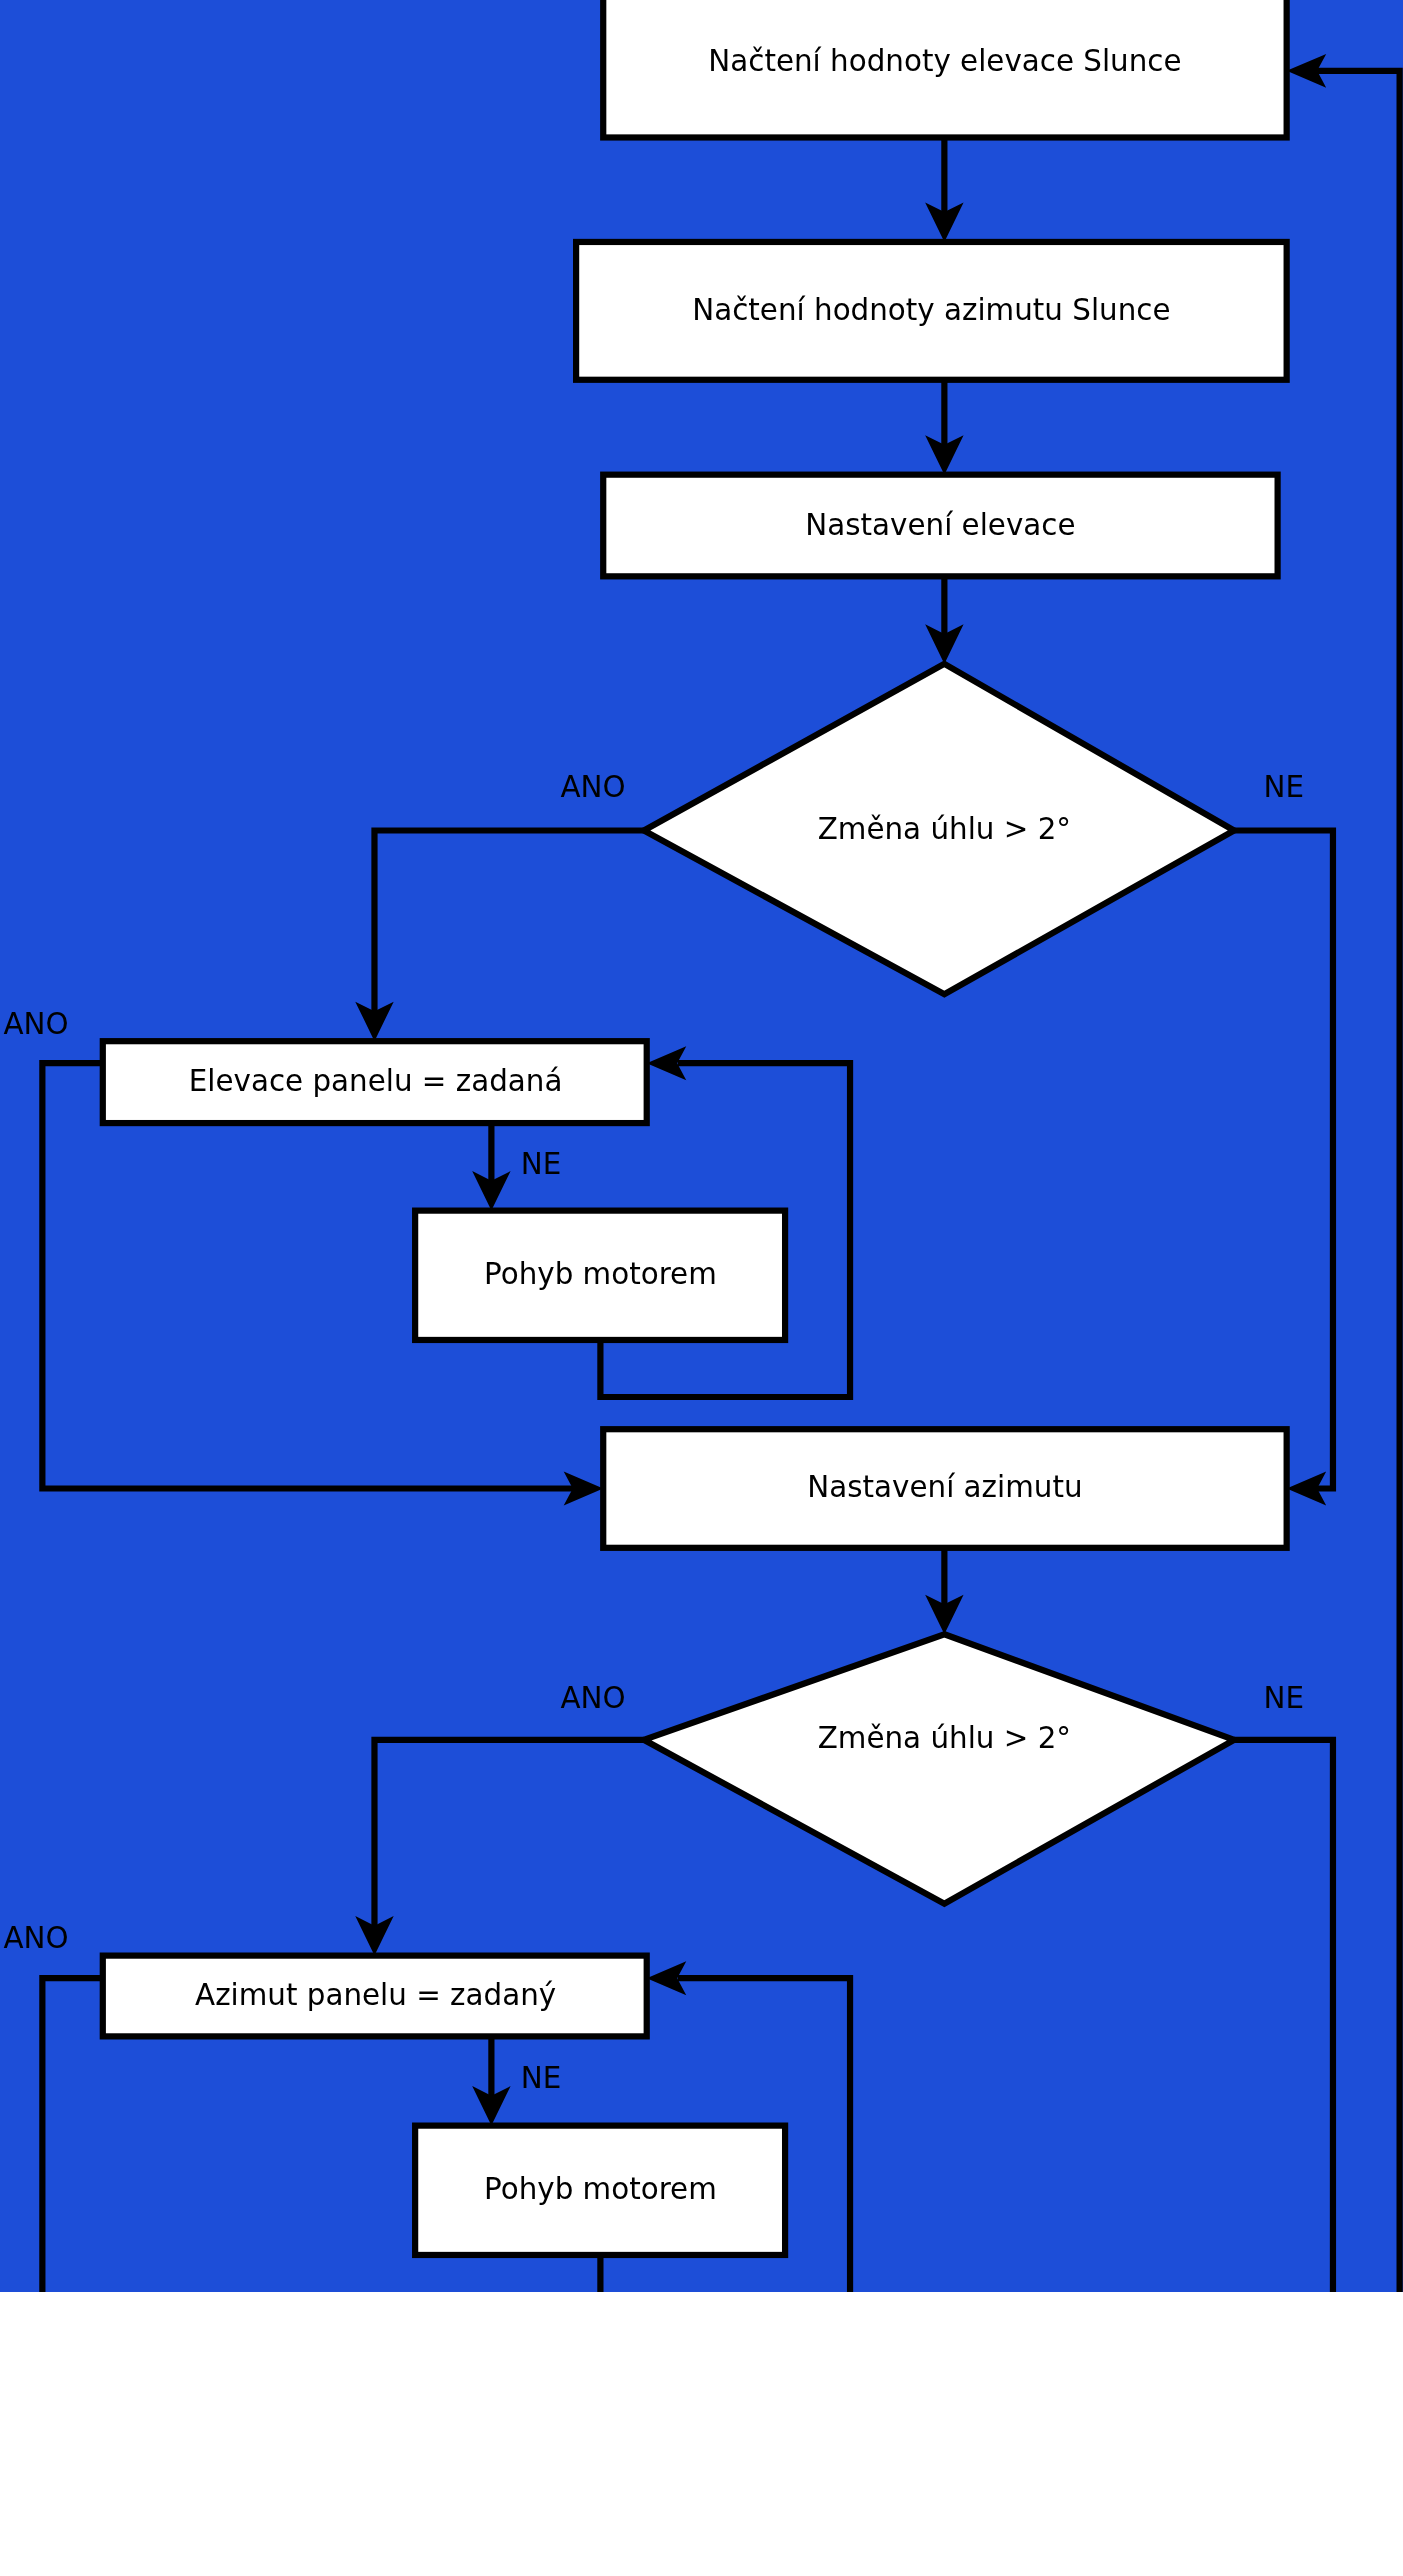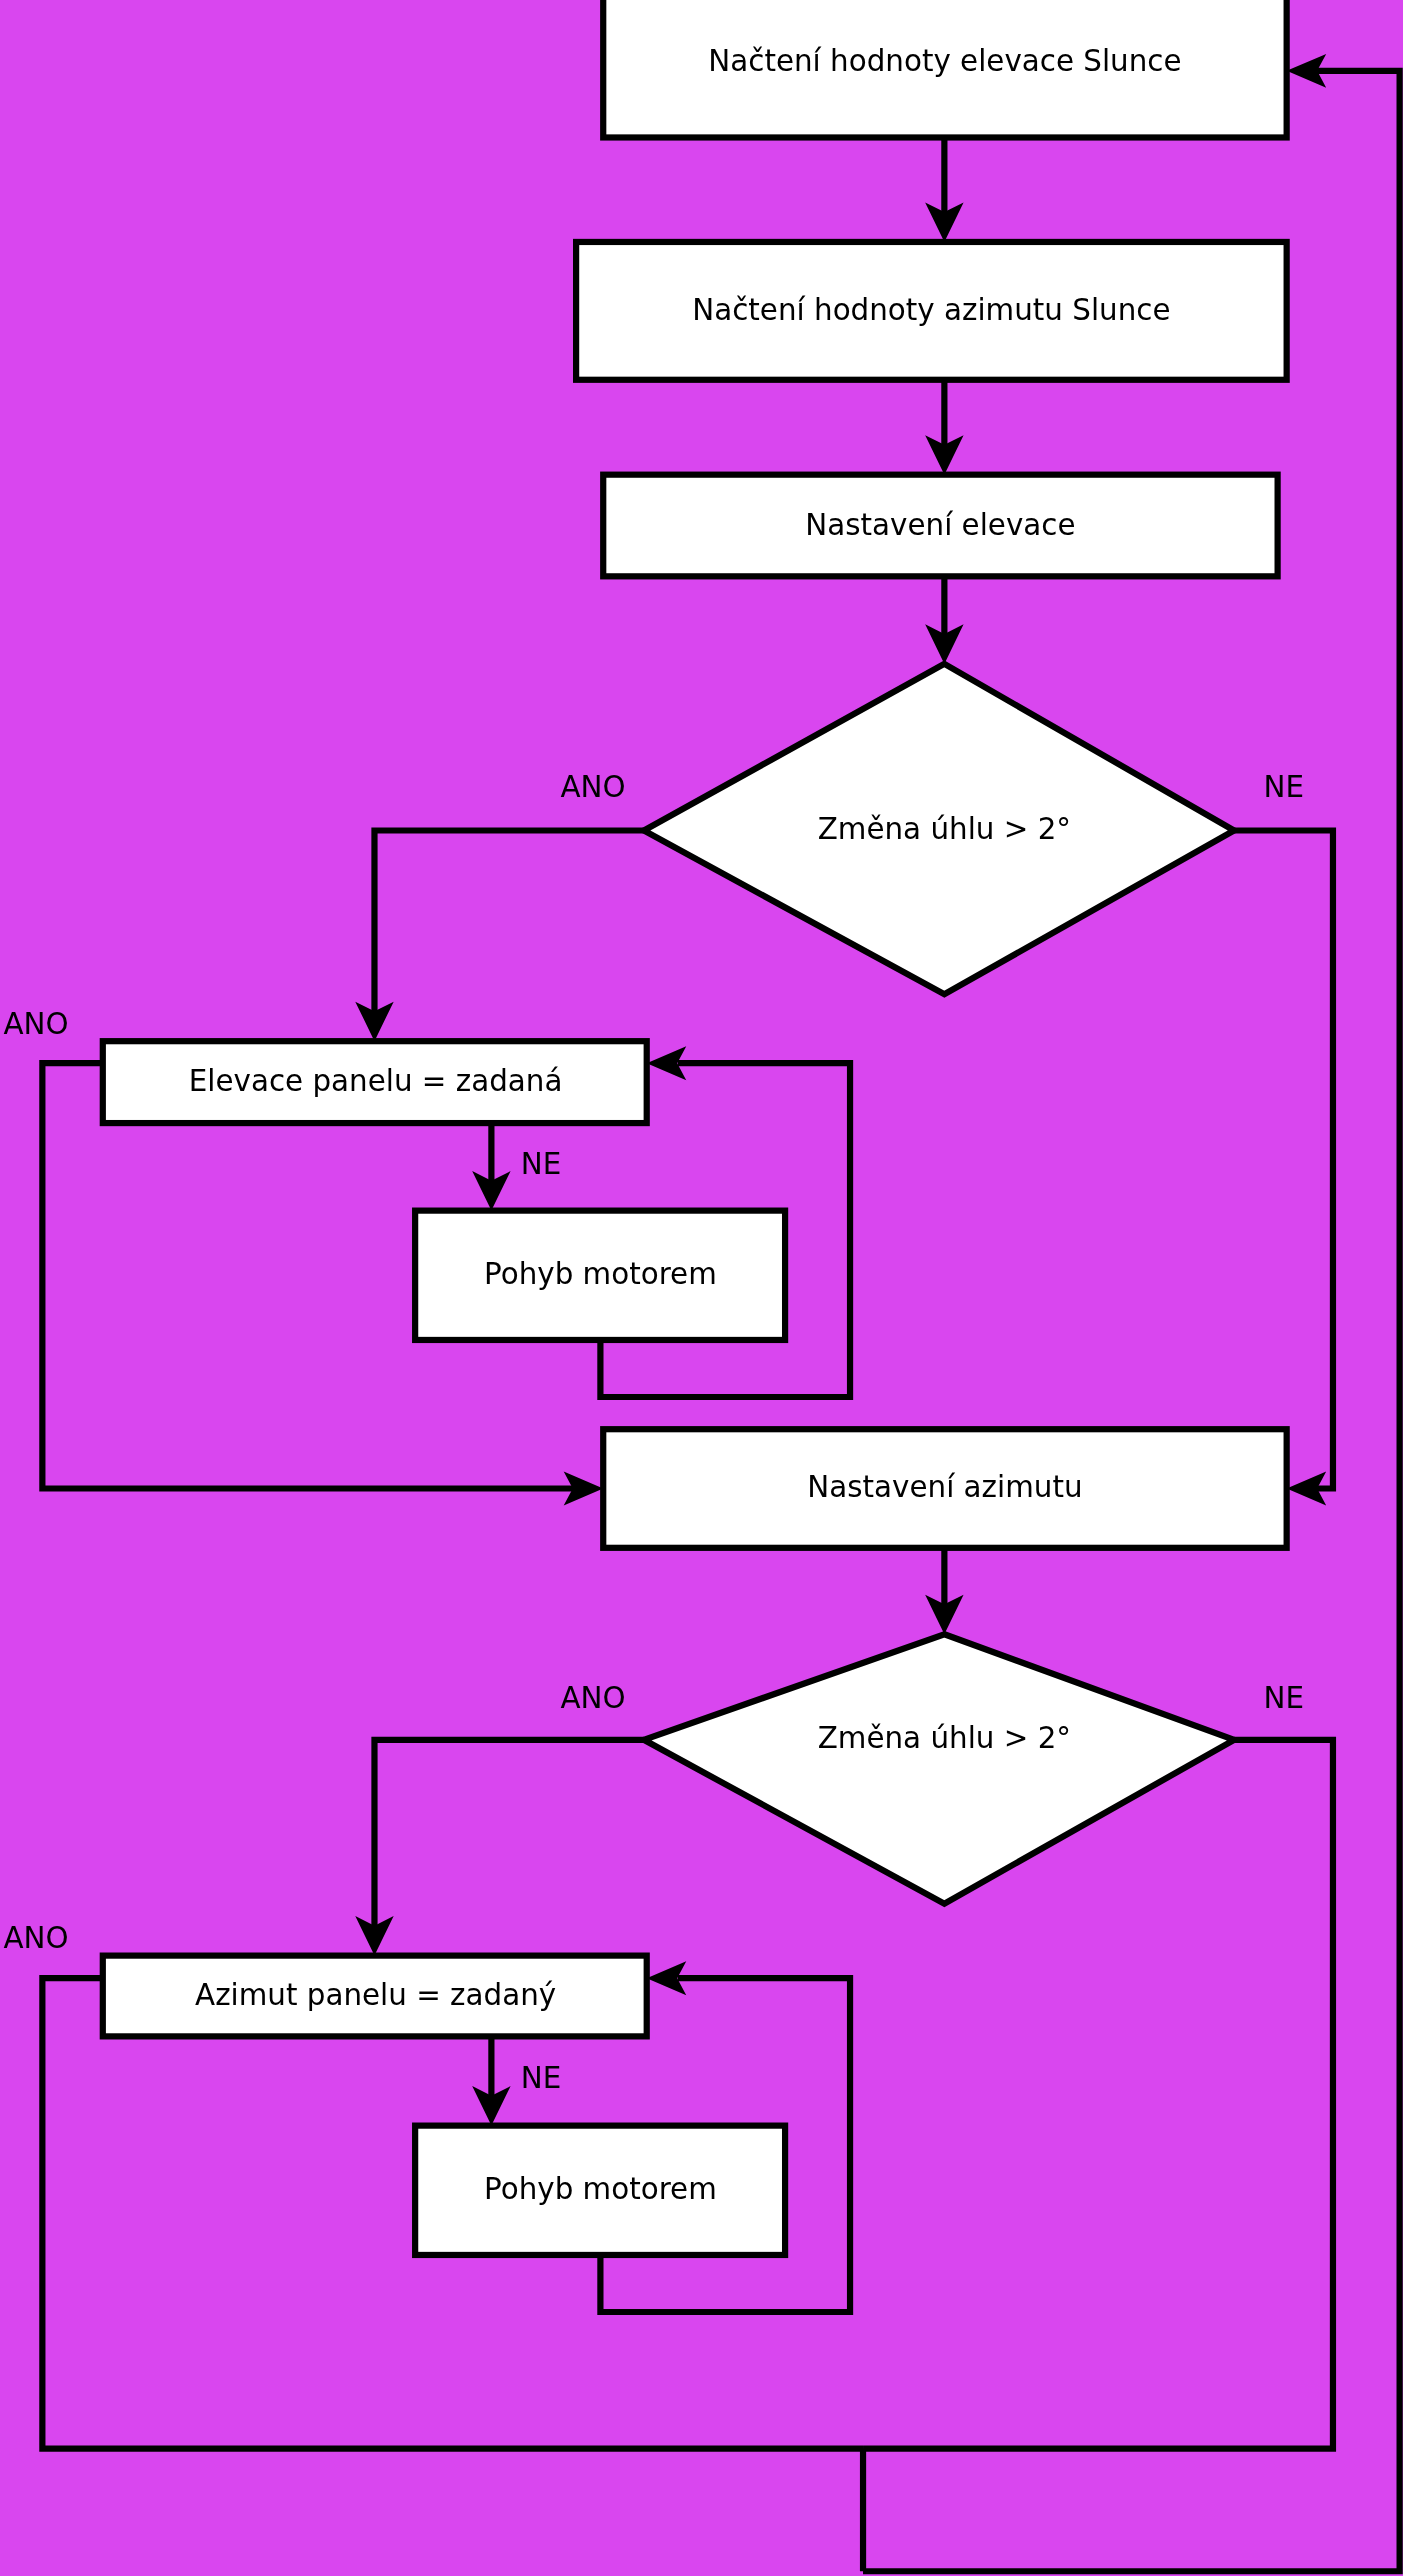--- a/index.html
+++ b/index.html
@@ -6,23 +6,23 @@
   html, body {
     margin: 0;
     padding: 0;
     background: #ffffff;
   }
   body {
     font-family: "DejaVu Sans", sans-serif;
   }
   #flow-root {
     width: 1403px;
-    height: 2576px;
+    height: 2292px;
     position: relative;
-    background: #d946ef;
+    background: #1d4ed8;
   }
   svg.flow-svg {
     display: block;
     width: 1403px;
     height: 2576px;
   }
   .node-box {
     fill: #ffffff;
     stroke: #000000;
     stroke-width: 11;

